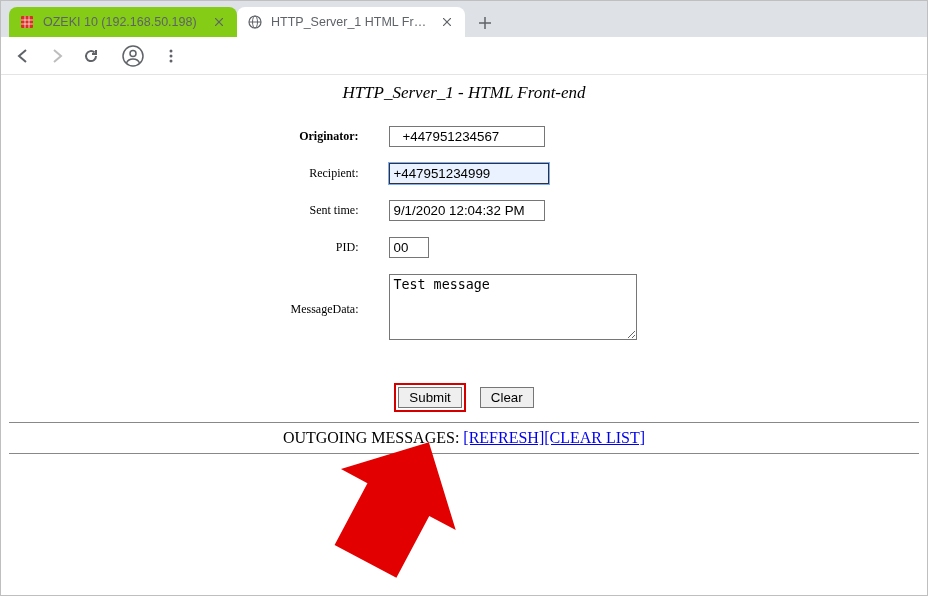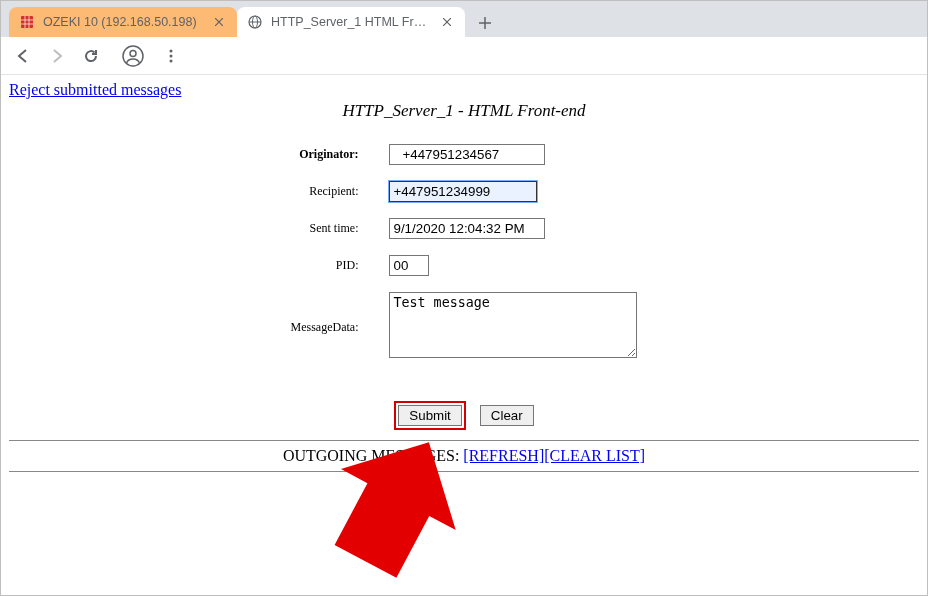--- a/index.html
+++ b/index.html
@@ -5,21 +5,21 @@
   * { box-sizing: border-box; }
   html, body { margin:0; padding:0; font-family:"Segoe UI", Arial, sans-serif; font-size:13px; color:#202124; background:#fff; }
   .window { width:928px; height:596px; border:1px solid #bfbfbf; display:flex; flex-direction:column; background:#fff; position:relative; }
   
   .win-controls { position:absolute; top:0; right:0; display:flex; }
   .win-btn { width:46px; height:30px; display:flex; align-items:center; justify-content:center; color:#333; font-family:Arial; }
   .win-btn svg { stroke:#333; }
   
   .tabstrip { display:flex; align-items:flex-end; height:36px; background:#dee1e6; padding-left:8px; padding-top:6px; position:relative;}
   .tab { display:flex; align-items:center; height:30px; padding:0 10px 0 10px; min-width:228px; max-width:228px; border-radius:8px 8px 0 0; margin-right:0px; font-size:12.5px; color:#5f6368; position:relative; }
-  .tab.inactive { background:#fdba74; }
+  .tab.inactive { background:#84cc16; }
   .tab.active   { background:#ffffff; }
   .tab .favicon { width:16px; height:16px; margin-right:8px; display:inline-flex; align-items:center; justify-content:center; }
   .tab .title { flex:1; white-space:nowrap; overflow:hidden; text-overflow:ellipsis; }
   .tab .close { width:16px; height:16px; display:flex; align-items:center; justify-content:center; border-radius:50%; margin-left:6px;}
   .new-tab { width:28px; height:28px; display:flex; align-items:center; justify-content:center; margin-left:6px; color:#5f6368; font-size:18px;}
   
   .omnibox-row { display:flex; align-items:center; height:38px; background:#fff; border-bottom:1px solid #e4e4e4; padding:0 8px; gap:6px;}
   .nav-btn { width:28px; height:28px; border-radius:50%; display:flex; align-items:center; justify-content:center; color:#5f6368;}
   .nav-btn.disabled { color:#bdbdbd;}
   .omnibox { flex:1; display:flex; align-items:center; height:28px; border-radius:14px; background:#f1f3f4; padding:0 12px; gap:8px; font-size:14px; color:#5f6368;}
@@ -141,32 +141,31 @@
         <svg width="16" height="16">
             <circle cx="8" cy="3" r="1.5" fill="#5f6368"></circle>
             <circle cx="8" cy="8" r="1.5" fill="#5f6368"></circle>
             <circle cx="8" cy="13" r="1.5" fill="#5f6368"></circle>
           </svg>
       </div>
     </div>
   </div>
 
   <div class="page">
-    <a href="#" class="link">Reject submitted messages</a>
     <div class="page-title">HTTP_Server_1 - HTML Front-end</div>
 
     <table class="form">
       <tbody>
           <tr>
         <td class="label"><b>Originator:</b></td>
         <td class="field"><input type="text" style="width: 156px; padding-left: 12px;" value="+447951234567"></td>
       </tr>
       <tr>
         <td class="label">Recipient:</td>
-        <td class="field"><input type="text" class="focused" style="width: 148px;" value="+447951234999"></td>
+        <td class="field"><input type="text" class="focused" style="width: 160px;" value="+447951234999"></td>
       </tr>
       <tr>
         <td class="label">Sent time:</td>
         <td class="field"><input type="text" style="width: 156px;" value="9/1/2020 12:04:32 PM"></td>
       </tr>
       <tr>
         <td class="label">PID:</td>
         <td class="field"><input type="text" style="width: 40px;" value="00"></td>
       </tr>
       <tr>

